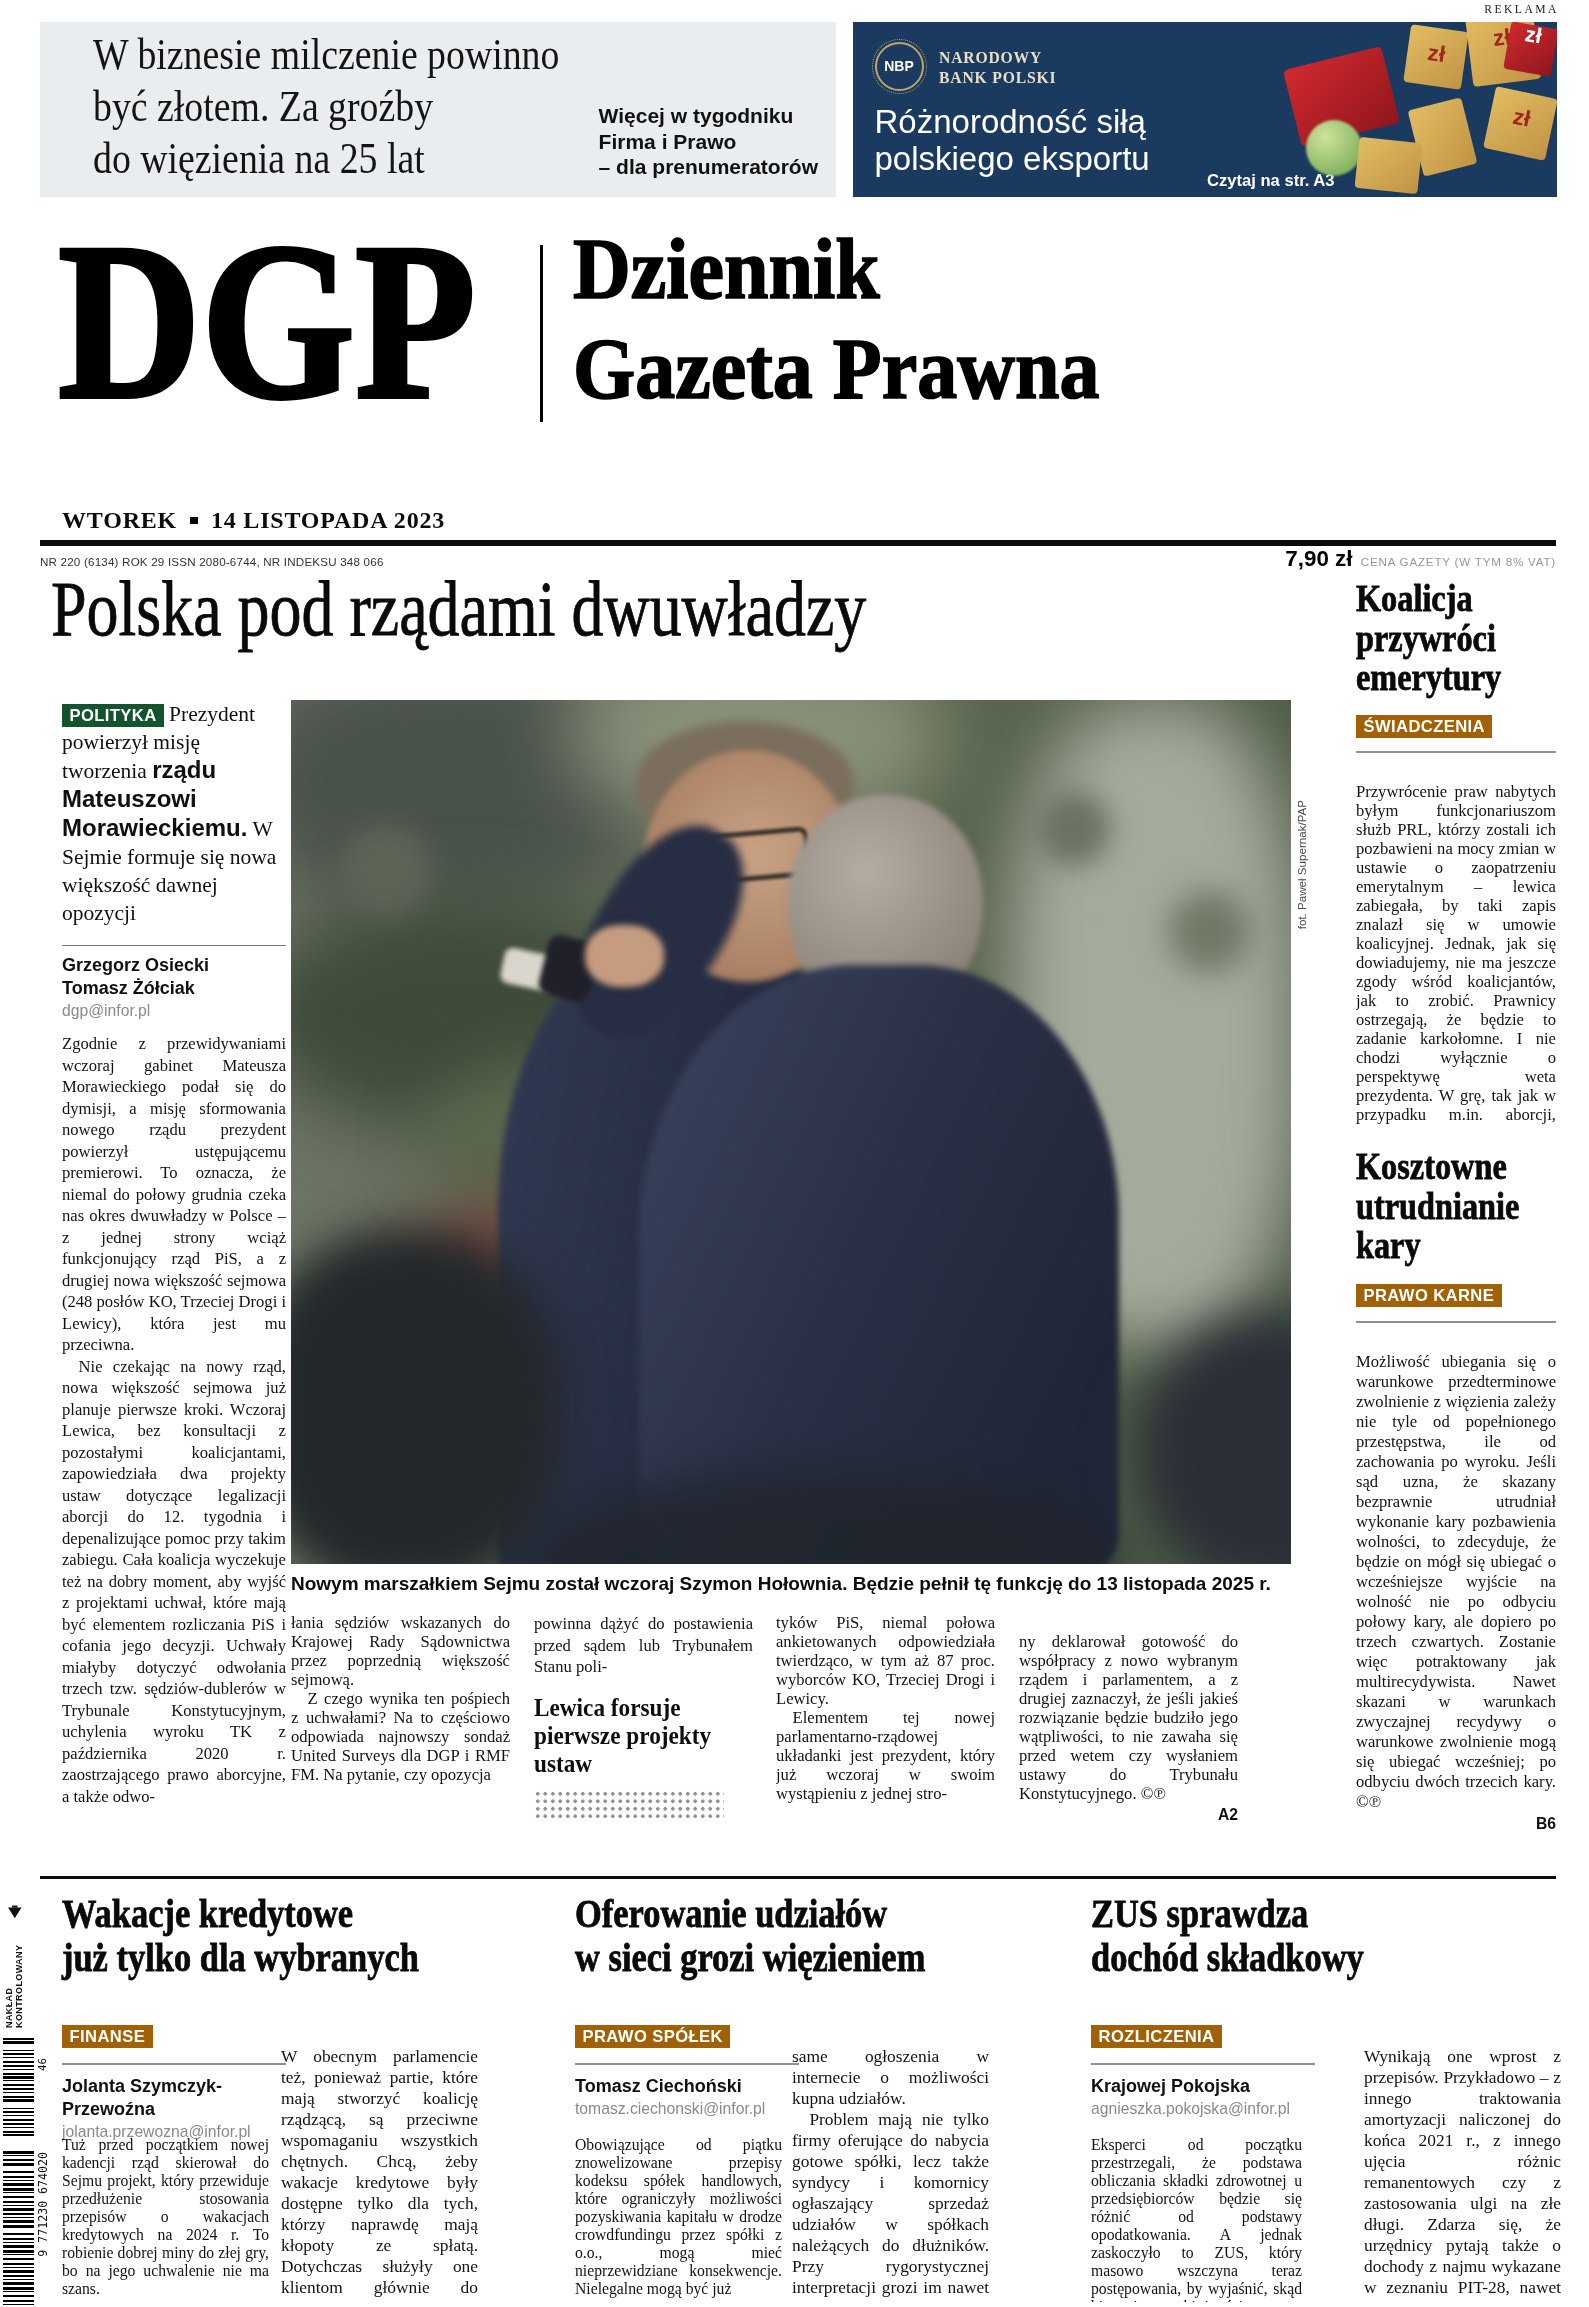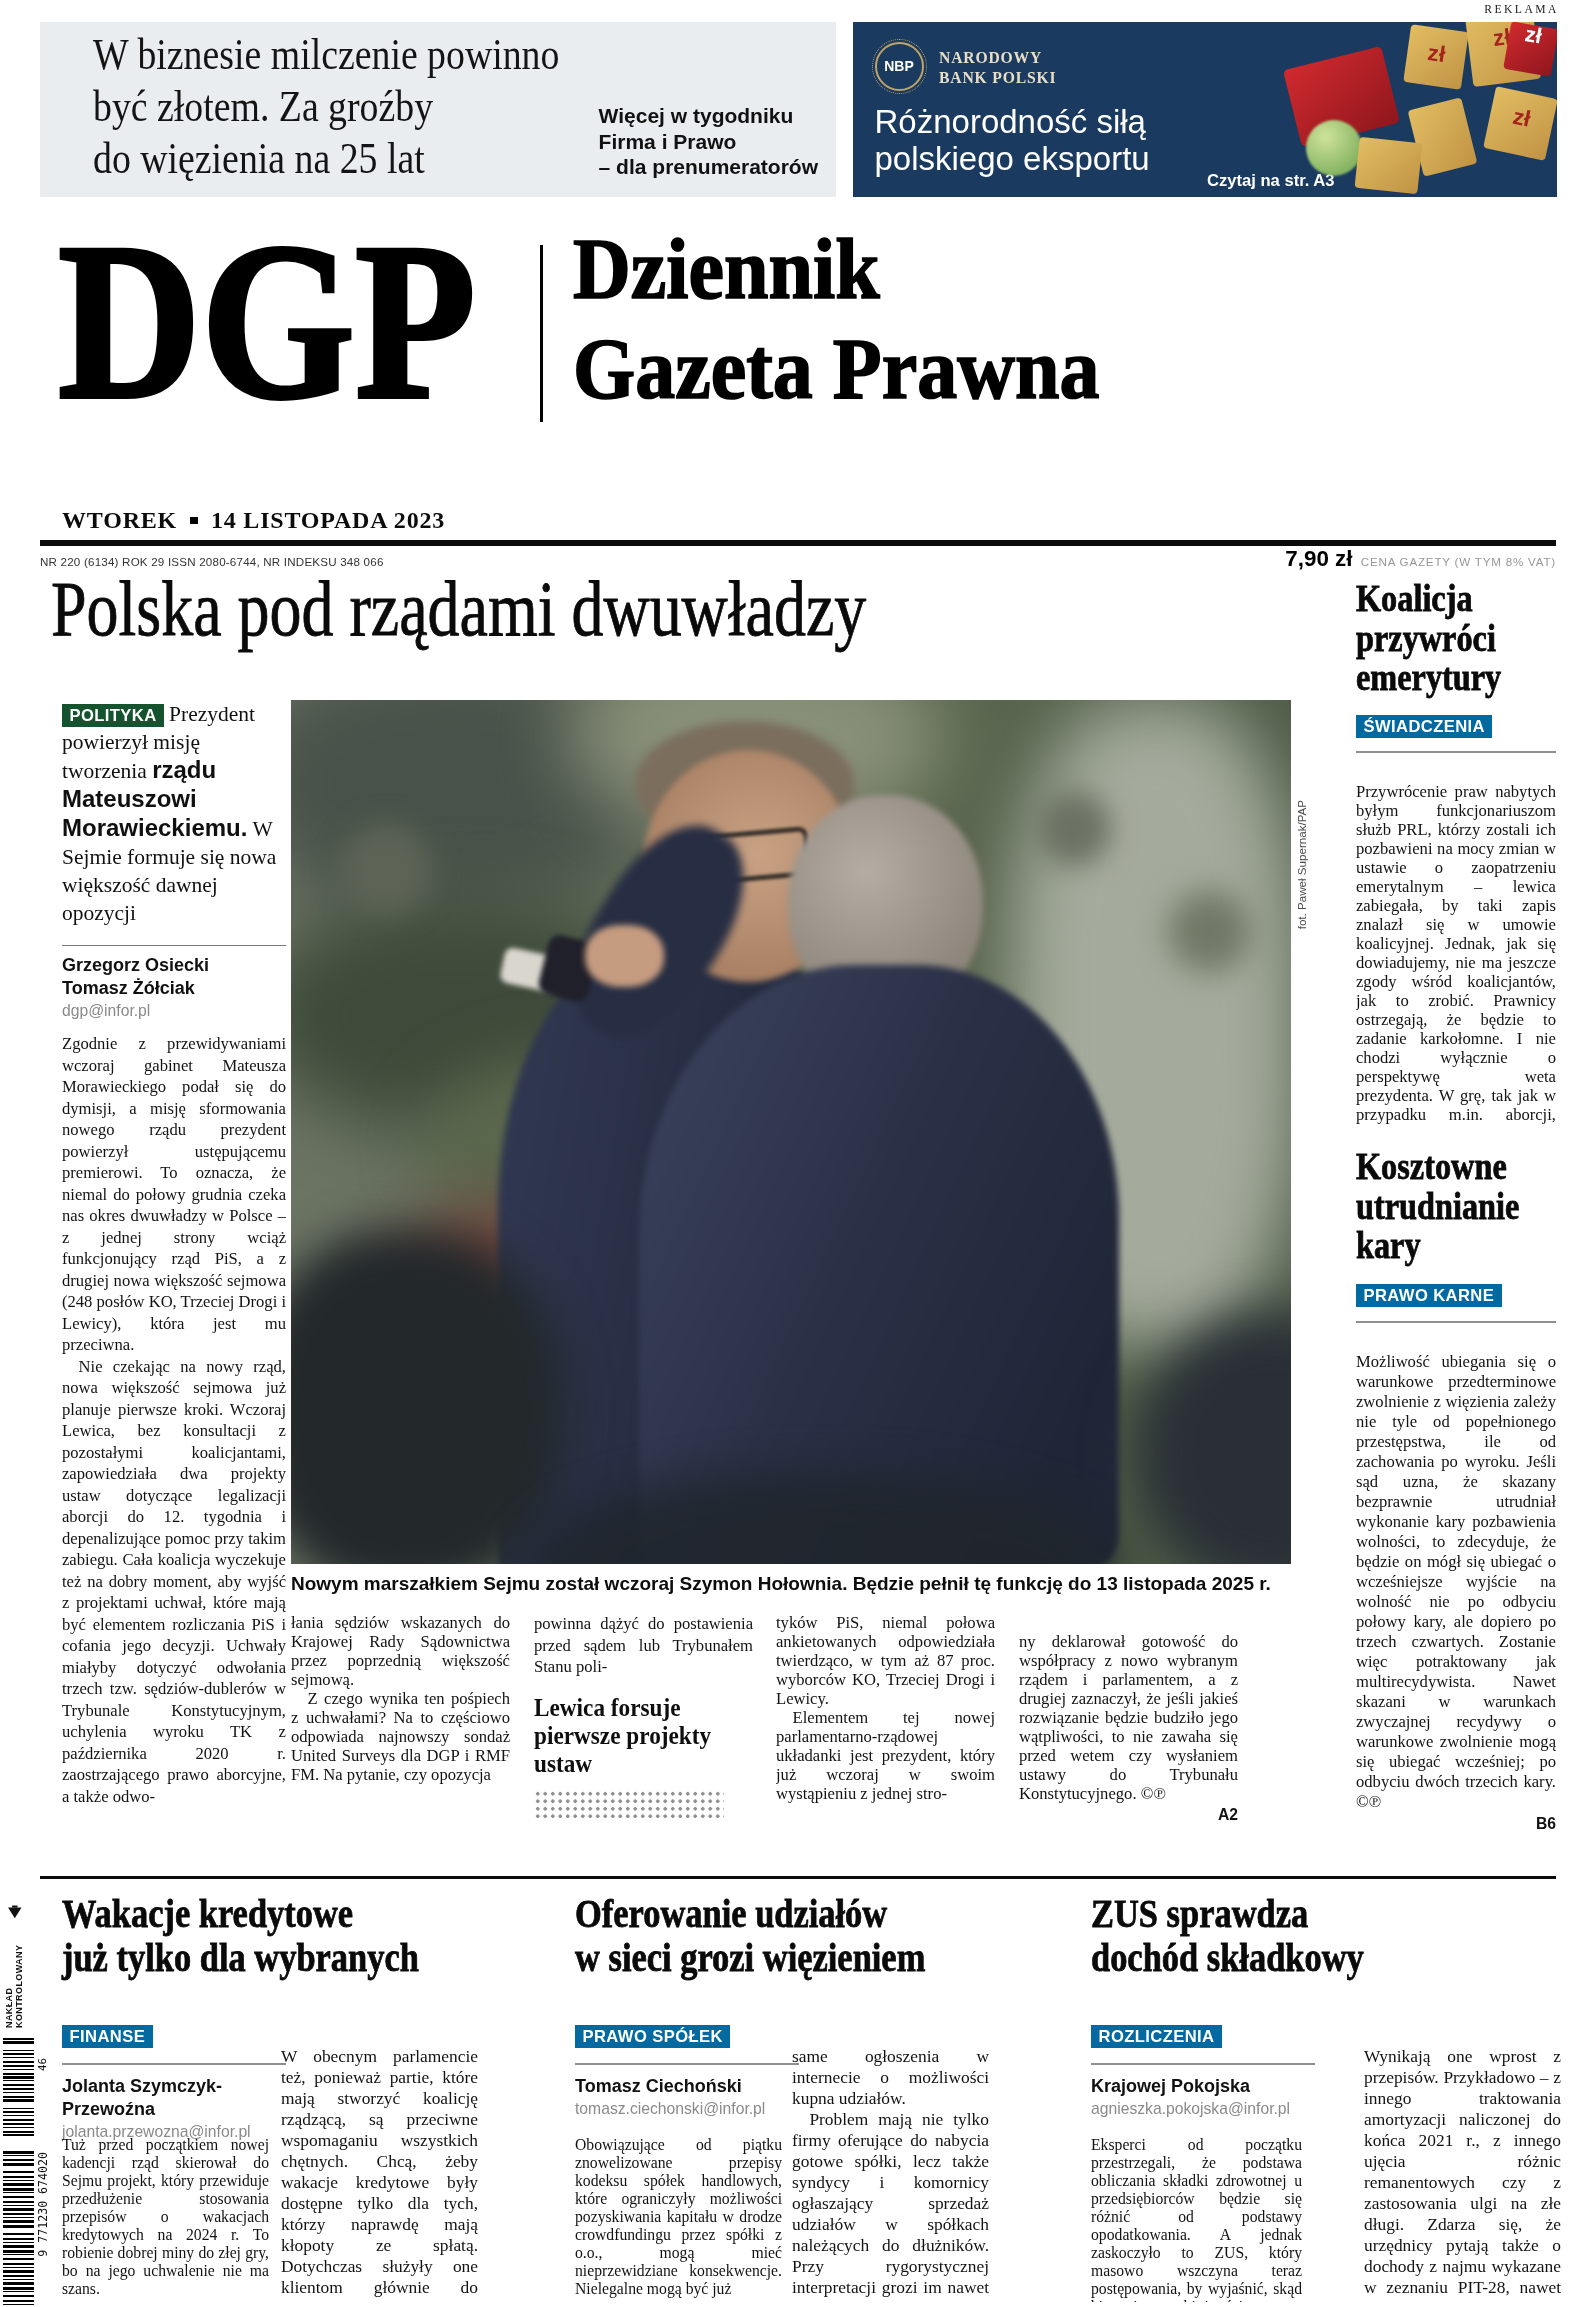--- a/index.html
+++ b/index.html
@@ -54,21 +54,21 @@
   .sq{width:7.5px;height:7.5px;background:#000;display:inline-block;}
   #thick-rule{left:40px;top:540px;width:1516px;height:5.8px;background:#0a0a0a;}
   #issue-info{left:40px;top:555px;font:11.6px "Liberation Sans",sans-serif;color:#333;letter-spacing:0.2px;}
   #price-box{right:33px;top:546px;display:flex;align-items:baseline;gap:8.3px;}
   #price{font:bold 22.4px "Liberation Sans",sans-serif;color:#000;}
   #price-note{font:11.6px "Liberation Sans",sans-serif;color:#979797;letter-spacing:0.8px;}
 
   
   #main-headline{left:51px;top:568px;width:1225px;font:400 78px/1.05 "Liberation Serif",serif;color:#0a0a0a;
         -webkit-text-stroke:0.8px #0a0a0a;transform:scaleX(.82);}
-  .kicker{display:inline-block;background:#0369a1;color:#fff;font:bold 16.6px/1 "Liberation Sans",sans-serif;
+  .kicker{display:inline-block;background:#a16207;color:#fff;font:bold 16.6px/1 "Liberation Sans",sans-serif;
         padding:4.1px 7.5px 2.5px;letter-spacing:0.4px;}
   #lead-par{left:62px;top:700px;width:224px;font:21.5px/28px "Liberation Serif",serif;color:#101010;}
   #lead-par .kicker{background:#14532d;margin-right:5px;}
   #lead-par b{font-family:"Liberation Sans",sans-serif;font-size:24px;}
   #author-block{left:62px;top:945px;width:224px;border-top:1.7px solid #777;padding-top:8.3px;}
   .author{font:bold 18px/1.25 "Liberation Sans",sans-serif;color:#111;}
   .email{font:15.7px/1.3 "Liberation Sans",sans-serif;color:#8a8a8a;margin-top:1.7px;}
   .bodytxt{font:16.6px/21.5px "Liberation Serif",serif;color:#121212;text-align:justify;overflow:hidden;}
   #lead-body{left:62px;top:1033px;width:224px;height:828px;}
   .pcol{top:1613px;height:258px;font:16.6px/19px "Liberation Serif",serif;}

